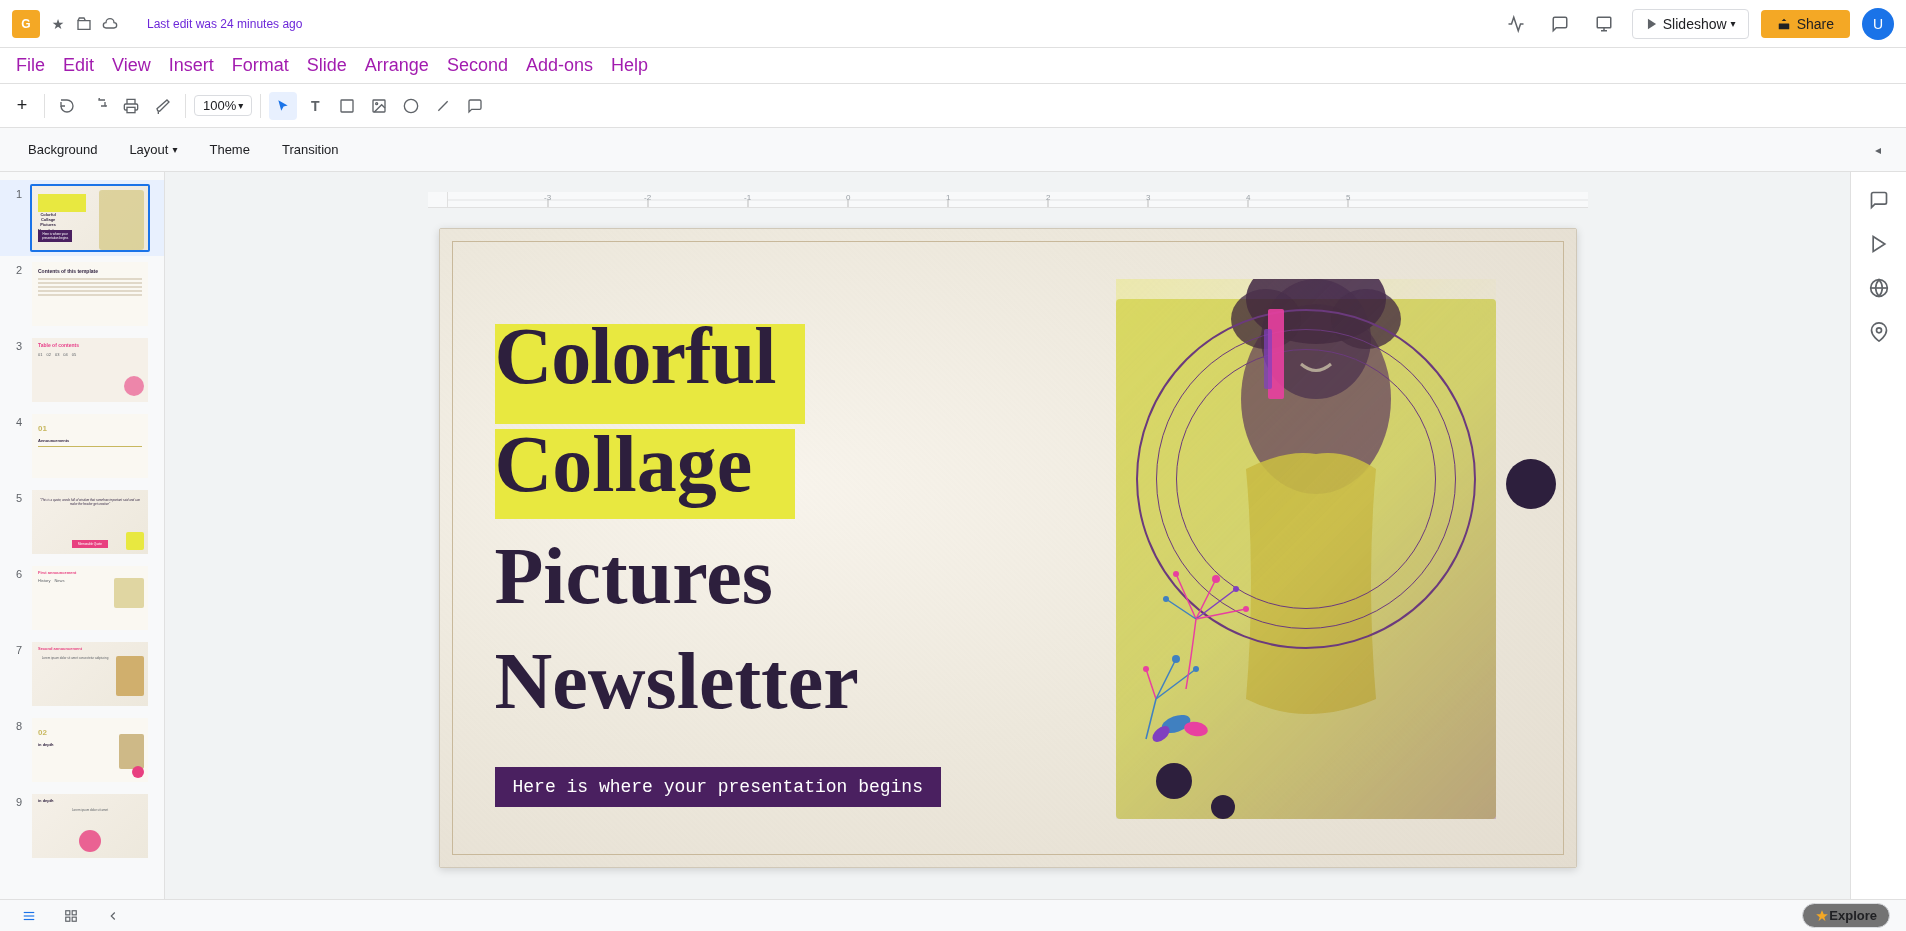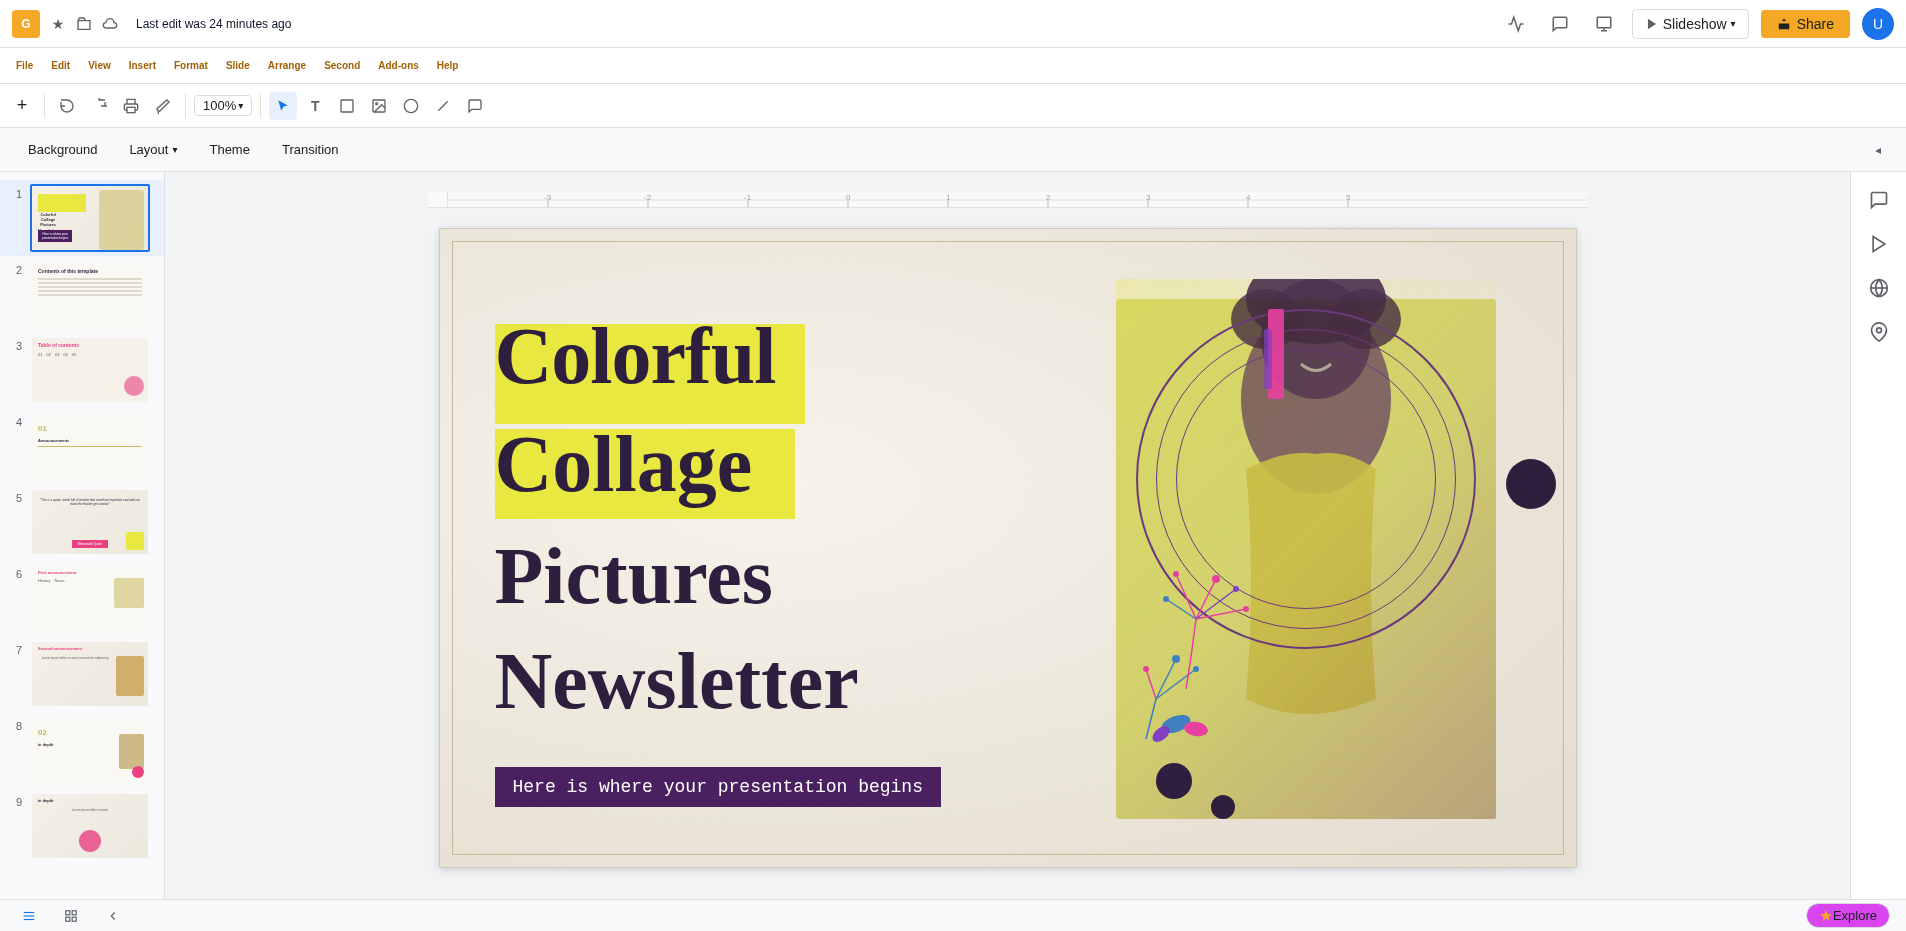--- a/index.html
+++ b/index.html
@@ -33,22 +33,22 @@
     }
     .title-icon-btn {
       width: 20px; height: 20px;
       display: flex; align-items: center; justify-content: center;
       color: #5f6368;
       cursor: pointer;
       font-size: 14px;
     }
     .last-edit {
       font-size: 12px;
-      color: #0f172a;
-      margin-left: 8px;
+      color: #6d28d9;
+      margin-left: 19px;
     }
     .title-spacer { flex: 1; }
     .title-right {
       display: flex; align-items: center; gap: 12px;
     }
     .icon-btn-circle {
       width: 32px; height: 32px;
       border-radius: 50%;
       display: flex; align-items: center; justify-content: center;
       cursor: pointer;
@@ -91,25 +91,24 @@
       background: #fff;
       display: flex;
       align-items: center;
       padding: 0 8px;
       gap: 2px;
       border-bottom: 1px solid #e0e0e0;
       flex-shrink: 0;
     }
     .menu-item {
       padding: 4px 8px;
-      font-size: 10px;
-      color: #a16207;
-      cursor: pointer;
-      border-radius: 4px;
-      font-weight: bold;
+      font-size: 18px;
+      color: #a21caf;
+      cursor: pointer;
+      border-radius: 4px;
     }
 
     
     #toolbar {
       height: 44px;
       background: #fff;
       display: flex;
       align-items: center;
       padding: 0 8px;
       gap: 4px;
@@ -291,26 +290,27 @@
       color: #5f6368;
       cursor: pointer;
       padding: 2px 6px;
       border-radius: 4px;
     }
     .bottom-view-btn.active { color: #1a73e8; }
     .bottom-spacer { flex: 1; }
     .explore-btn {
       display: flex; align-items: center; gap: 0;
       padding: 4px 12px;
-      background: #d946ef;
+      background: #737373;
       border: 1px solid #dadce0;
       border-radius: 16px;
       font-size: 13px;
       cursor: pointer;
       color: #202124;
+      font-weight: bold;
     }
 
     
     .thumb-slide1 { background: linear-gradient(135deg, #f5f0e8, #ede8dc); }
     .thumb-slide2 { background: #faf8f2; }
     .thumb-slide3 { background: #f5f0e8; }
 
     
     .collapse-btn {
       width: 24px; height: 24px;

